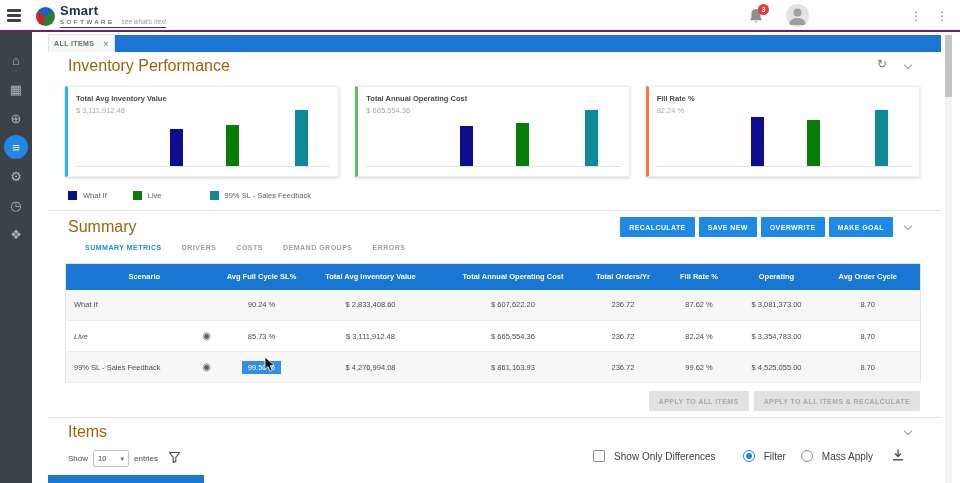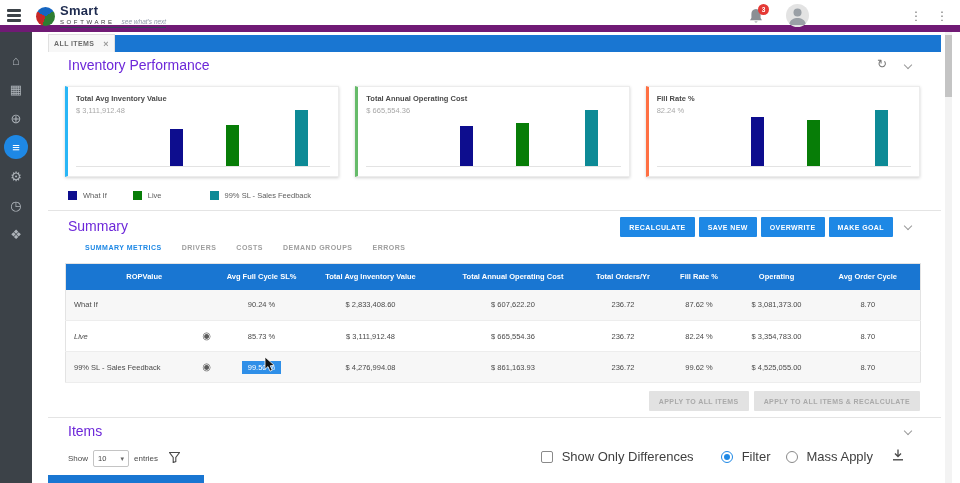--- a/index.html
+++ b/index.html
@@ -1,21 +1,21 @@
 <!DOCTYPE html>
 <html><head>
 <meta charset="utf-8">
 <style>
   * { margin:0; padding:0; box-sizing:border-box; }
   html,body { background:#888; }
   body { font-family:"Liberation Sans", sans-serif; }
   #app { position:relative; width:960px; height:483px; overflow:hidden; background:#fff; margin:0 auto; }
 
   
-  .topbar { position:absolute; left:0; top:0; width:960px; height:32px; background:#fff; border-bottom:7px solid #701a75; z-index:6; }
+  .topbar { position:absolute; left:0; top:0; width:960px; height:32px; background:#fff; border-bottom:2px solid #701a75; z-index:6; }
   .hamburger { position:absolute; left:7px; top:9px; width:14px; height:13px; display:flex; flex-direction:column; justify-content:space-between; cursor:pointer; }
   .hamburger i { display:block; height:3px; background:#3d4349; border-radius:1px; }
   .logo { position:absolute; left:36px; top:4px; display:flex; align-items:flex-start; cursor:pointer; }
   .logo-mark { width:19px; height:19px; border-radius:50%; margin:3px 5px 0 0;
       background:conic-gradient(from 200deg, #c62828 0 28%, #1565c0 28% 60%, #2e7d32 60% 100%);
       box-shadow:inset 0 0 0 1.5px #fff0; }
   .logo-text { border-bottom:1px solid #36415a; padding-bottom:2px; }
   .logo-name { font-size:13px; font-weight:bold; color:#1e2b4f; line-height:13px; letter-spacing:0.3px; }
   .logo-row { display:flex; align-items:baseline; gap:7px; margin-top:1px; }
   .logo-sub { font-size:6px; letter-spacing:2.6px; color:#3a3a3a; }
@@ -38,21 +38,21 @@
 
   
   .tabstrip { position:absolute; left:32px; top:32px; width:928px; height:20px; background:#fff; }
   .bluebar { position:absolute; left:82px; top:3px; width:827px; height:17px; background:#1976d2; }
   .tab-active { position:absolute; left:16px; top:2px; width:67px; height:18px; background:#f7f7f7;
       border:1px solid #e0e0e0; border-bottom:none; display:flex; align-items:center; justify-content:space-between;
       padding:0 5px; font-size:7px; font-weight:bold; color:#6b6b6b; letter-spacing:0.4px; cursor:pointer; }
   .tab-close { color:#9a9a9a; font-size:9px; cursor:pointer; }
 
   
-  .sec-title { position:absolute; font-size:14px; color:#6d28d9; }
+  .sec-title { position:absolute; font-size:16px; color:#a16207; }
   .chev { display:inline-block; width:6px; height:6px; border-right:1.5px solid #9a9a9a; border-bottom:1.5px solid #9a9a9a;
       transform:rotate(45deg); cursor:pointer; }
   .pos-chev-inv { position:absolute; left:905px; top:62px; }
   .pos-chev-sum { position:absolute; left:905px; top:223px; }
   .pos-chev-items { position:absolute; left:905px; top:428px; }
   .refresh { position:absolute; left:877px; top:57px; font-size:12px; color:#757575; cursor:pointer; }
 
   
   .cards { position:absolute; left:65px; top:86px; width:855px; height:91px; display:flex; gap:16px; }
   .card { flex:1; position:relative; background:#fff; border:1px solid #ececec; border-left:3px solid #999;
@@ -92,21 +92,21 @@
   .apply-actions { position:absolute; top:391px; right:40px; display:flex; gap:5px; }
   .btn-gray { height:20px; background:#e2e2e2; color:#a9a9a9; border:none; font-family:inherit; font-size:7px; font-weight:bold;
       letter-spacing:0.4px; padding:0 10px; cursor:pointer; border-radius:1px; }
 
   
   .items-left { position:absolute; left:68px; top:450px; display:flex; align-items:center; gap:5px; font-size:8px; color:#4a4a4a; }
   .select-box { width:36px; height:17px; border:1px solid #c4c4c4; border-radius:2px; display:flex; align-items:center;
       justify-content:space-between; padding:0 4px; font-size:7.5px; color:#444; cursor:pointer; background:#fff; }
   .caret { font-size:7px; color:#666; }
   .funnel { margin-left:6px; cursor:pointer; }
-  .items-right { position:absolute; right:56px; top:449px; display:flex; align-items:center; gap:9px; font-size:13px; color:#3f3f3f; }
+  .items-right { position:absolute; right:56px; top:449px; display:flex; align-items:center; gap:9px; font-size:10px; color:#3f3f3f; }
   .checkbox { width:12px; height:12px; border:1px solid #8a8a8a; border-radius:2px; background:#fff; cursor:pointer; }
   .radio { width:12px; height:12px; border:1px solid #8a8a8a; border-radius:50%; background:#fff; cursor:pointer; position:relative; }
   .radio.on { border-color:#1e88e5; }
   .radio.on::after { content:""; position:absolute; left:2px; top:2px; width:6px; height:6px; border-radius:50%; background:#1e88e5; }
   .dl { margin-left:10px; cursor:pointer; }
 
   .bottom-strip { position:absolute; left:48px; top:475px; width:156px; height:8px; background:#1976d2; }
 
   
   .scroll-track { position:absolute; right:8px; top:32px; width:7px; height:451px; background:#f3f3f3; }
@@ -261,21 +261,21 @@
         <col style="width:78px">
         <col style="width:140px">
       <col style="width:145px">
         <col style="width:75px">
         <col style="width:77px">
         <col style="width:78px">
         <col style="width:105px">
     </colgroup>
     <thead>
       <tr>
-        <th colspan="2">ROPValue</th>
+        <th colspan="2">Scenario</th>
         <th>Avg Full Cycle SL%</th>
         <th>Total Avg Inventory Value</th>
         <th>Total Annual Operating Cost</th>
         <th>Total Orders/Yr</th>
         <th>Fill Rate %</th>
         <th>Operating</th>
         <th>Avg Order Cycle</th>
       </tr>
     </thead>
     <tbody>

